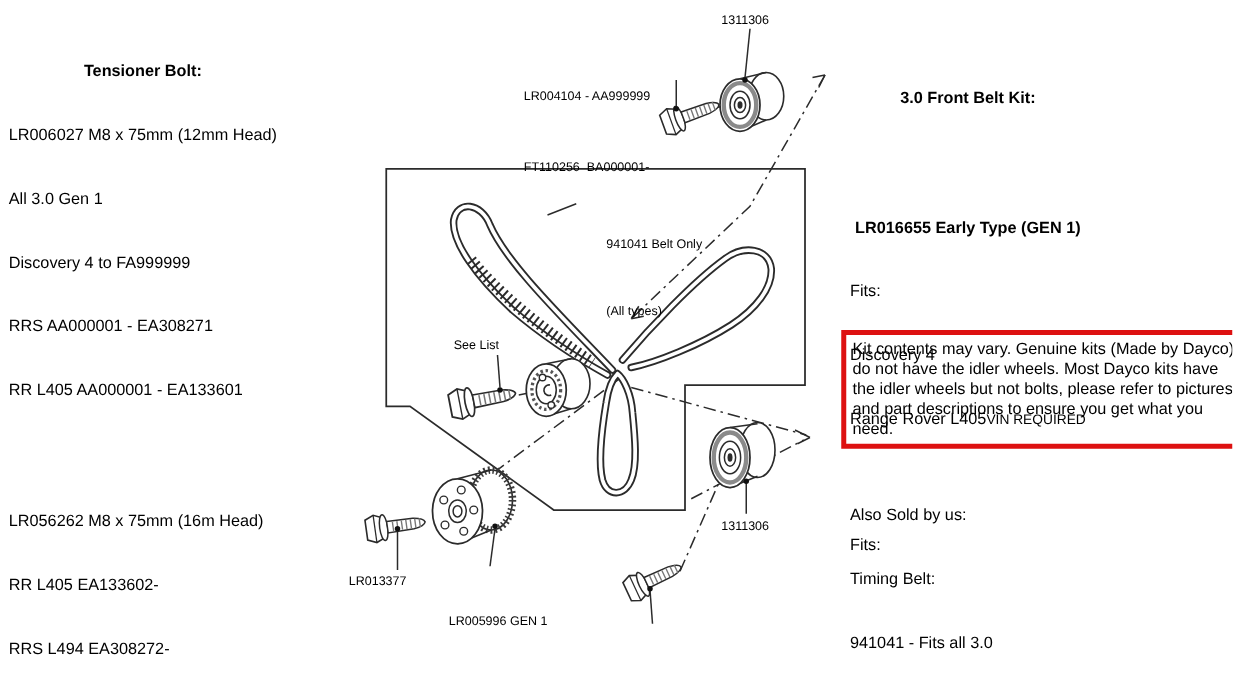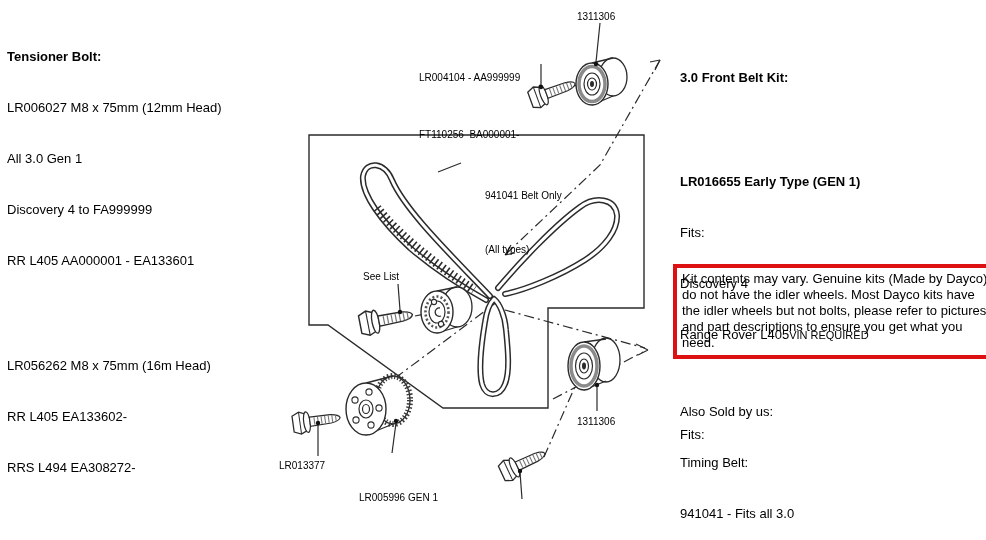--- a/index.html
+++ b/index.html
@@ -5,21 +5,21 @@
   html,body{margin:0;padding:0;background:#fff;}
   .stage{
     position:relative;width:986px;height:540px;background:#ffffff;
     font-family:"Liberation Sans","DejaVu Sans",sans-serif;
     color:#000;overflow:hidden;
   }
   .stage svg{position:absolute;left:0;top:0;}
   .col{position:absolute;font-size:13px;line-height:17px;white-space:pre;}
   .col-left{left:7px;top:14px;}
   .col-right{left:680px;top:14px;}
-  .b{font-weight:bold;}
+  .b{font-weight:bold;text-align:center;}
   .u{margin-top:21px;}
   .sp20{height:20px;}
   .sp19{height:19px;}
   .sp14{height:14px;}
   .vin{font-size:11px;margin-left:0;}
   .note-box{
     position:absolute;left:673px;top:264px;width:325px;box-sizing:border-box;
     border:4px solid #dd1111;padding:3px 5px 4px 5px;
     font-size:13px;line-height:16px;white-space:normal;
   }
@@ -145,20 +145,21 @@
       <circle cx="597" cy="385" r="2.2"></circle>
       <circle cx="520" cy="471" r="2.2"></circle>
     </g>
   </svg>
 
   <div class="col col-left">
     <div class="b">Tensioner Bolt:</div>
     <div>LR006027 M8 x 75mm (12mm Head)</div>
     <div>All 3.0 Gen 1</div>
     <div>Discovery 4 to FA999999</div>
+    <div>RRS AA000001 - EA308271</div>
     <div>RR L405 AA000001 - EA133601</div>
     <div class="sp20"></div>
     <div>LR056262 M8 x 75mm (16m Head)</div>
     <div>RR L405 EA133602-</div>
     <div>RRS L494 EA308272-</div>
     
     
     
   </div>
 

